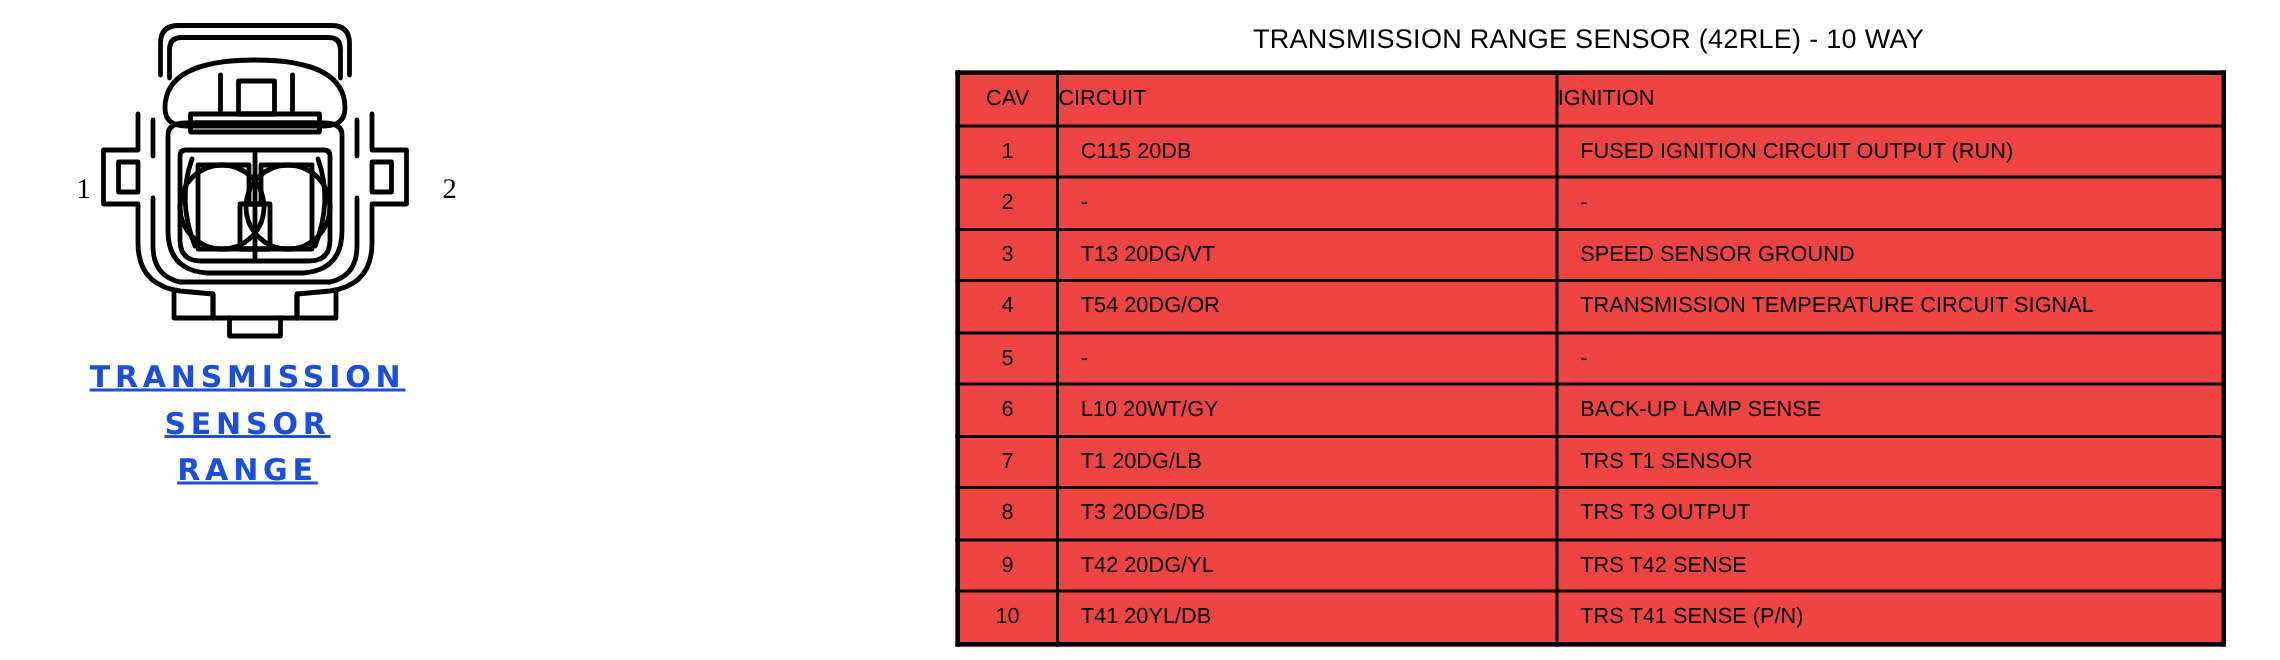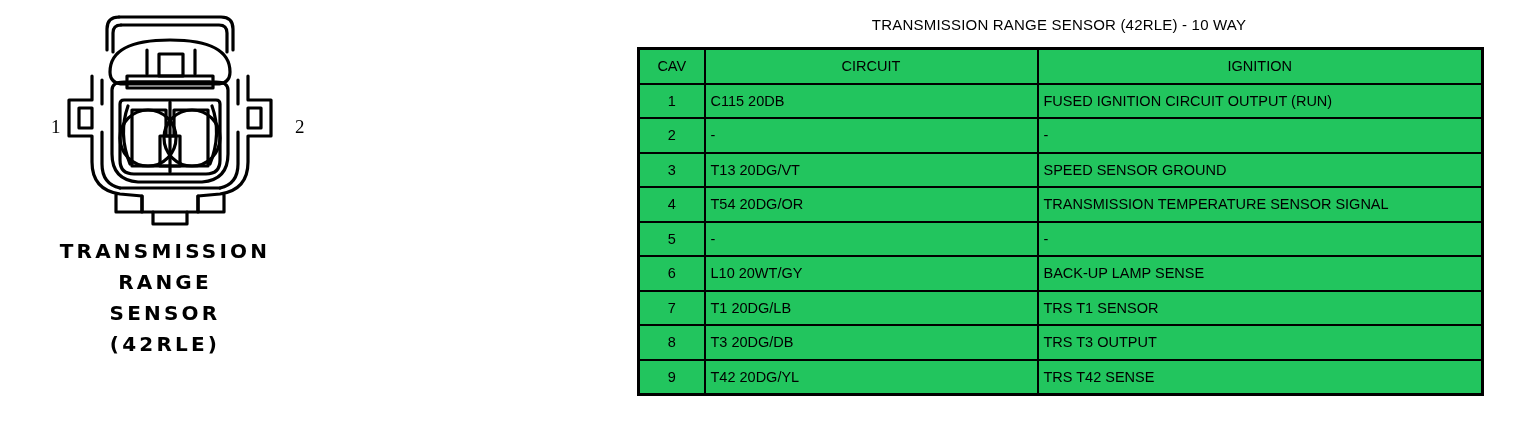--- a/index.html
+++ b/index.html
@@ -50,54 +50,55 @@
     position: absolute;
     left: 20px;
     top: 236px;
     width: 290px;
     text-align: center;
     font-family: "DejaVu Sans", sans-serif;
     font-weight: bold;
     font-size: 20px;
     letter-spacing: 3.2px;
     line-height: 31px;
-    color: #000000;
+    color: #1d4ed8;
+    text-decoration: underline;
   }
   #connector-caption .cap-line { display: block; white-space: nowrap; }
 
   
   #table-panel {
     position: absolute;
     left: 636px;
     top: 0;
     width: 860px;
     height: 440px;
   }
 
   #table-title {
     position: absolute;
     left: 0;
     top: 16px;
     width: 846px;
     text-align: center;
     font-family: "Liberation Sans", sans-serif;
-    font-size: 15px;
+    font-size: 18px;
     letter-spacing: 0.2px;
     color: #000;
     white-space: nowrap;
   }
 
   #pinout-table {
     position: absolute;
     left: 1px;
     top: 47px;
     width: 844px;
     border-collapse: collapse;
     table-layout: fixed;
-    background: #22c55e;
+    background: #ef4444;
   }
   #pinout-table col.col-cav      { width: 66px; }
   #pinout-table col.col-circuit  { width: 333px; }
   #pinout-table col.col-function { width: 445px; }
 
   #pinout-table th,
   #pinout-table td {
     border: 2px solid #000;
     font-family: "Liberation Sans", sans-serif;
     font-size: 14.5px;
@@ -111,26 +112,26 @@
   }
   
   #pinout-table { border: 3px solid #000; }
 
   #pinout-table th.th-cav,
   #pinout-table td.td-cav {
     text-align: center;
   }
   #pinout-table th.th-circuit,
   #pinout-table th.th-function {
-    text-align: center;
+    text-align: left;
   }
   #pinout-table td.td-circuit,
   #pinout-table td.td-function {
     text-align: left;
-    padding-left: 5px;
+    padding-left: 15px;
   }
 </style>
 </head>
 <body>
 
 <div id="connector-panel">
 
   <div id="connector-figure">
     <svg width="300" height="225" viewBox="0 0 300 225" xmlns="http://www.w3.org/2000/svg">
       <g fill="none" stroke="#000000" stroke-width="3.2" stroke-linejoin="round" stroke-linecap="round">
@@ -190,23 +191,22 @@
         <path d="M192,102 Q202,130 190,160"></path>
       </g>
     </svg>
 
     <span class="pin-label" id="pin-label-1">1</span>
     <span class="pin-label" id="pin-label-2">2</span>
   </div>
 
   <div id="connector-caption">
     <span class="cap-line">TRANSMISSION</span>
+    <span class="cap-line">SENSOR</span>
     <span class="cap-line">RANGE</span>
-    <span class="cap-line">SENSOR</span>
-    <span class="cap-line">(42RLE)</span>
   </div>
 </div>
 
 <div id="table-panel">
 
   <div id="table-title">TRANSMISSION RANGE SENSOR (42RLE) - 10 WAY</div>
 
   <table id="pinout-table">
     <colgroup>
       <col class="col-cav">
@@ -232,21 +232,21 @@
         <td class="td-function">-</td>
       </tr>
       <tr>
         <td class="td-cav">3</td>
         <td class="td-circuit">T13 20DG/VT</td>
         <td class="td-function">SPEED SENSOR GROUND</td>
       </tr>
       <tr>
         <td class="td-cav">4</td>
         <td class="td-circuit">T54 20DG/OR</td>
-        <td class="td-function">TRANSMISSION TEMPERATURE SENSOR SIGNAL</td>
+        <td class="td-function">TRANSMISSION TEMPERATURE CIRCUIT SIGNAL</td>
       </tr>
       <tr>
         <td class="td-cav">5</td>
         <td class="td-circuit">-</td>
         <td class="td-function">-</td>
       </tr>
       <tr>
         <td class="td-cav">6</td>
         <td class="td-circuit">L10 20WT/GY</td>
         <td class="td-function">BACK-UP LAMP SENSE</td>
@@ -259,15 +259,20 @@
       <tr>
         <td class="td-cav">8</td>
         <td class="td-circuit">T3 20DG/DB</td>
         <td class="td-function">TRS T3 OUTPUT</td>
       </tr>
       <tr>
         <td class="td-cav">9</td>
         <td class="td-circuit">T42 20DG/YL</td>
         <td class="td-function">TRS T42 SENSE</td>
       </tr>
+      <tr>
+        <td class="td-cav">10</td>
+        <td class="td-circuit">T41 20YL/DB</td>
+        <td class="td-function">TRS T41 SENSE (P/N)</td>
+      </tr>
     </tbody>
   </table>
 </div>
 
 </body></html>

